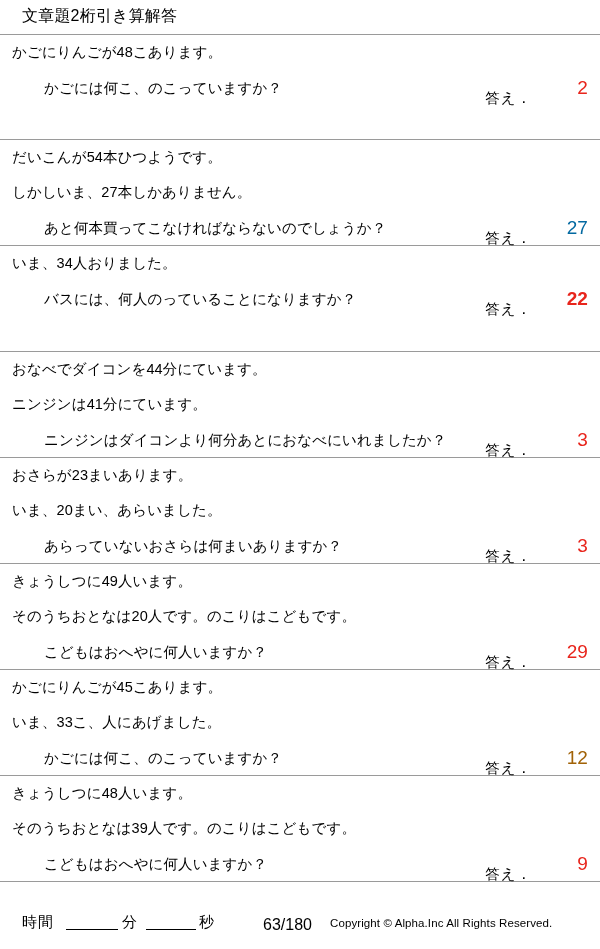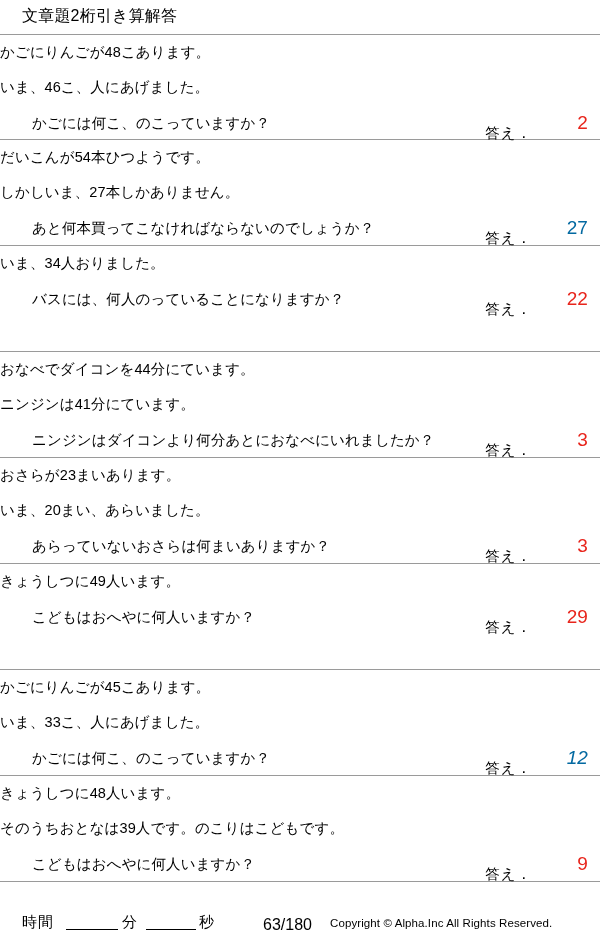--- a/index.html
+++ b/index.html
@@ -42,21 +42,21 @@
     padding: 0 0 0 0;
     height: 106px;
   }
   .problem:first-child {
     border-top: 1px solid #9a9a9a;
   }
   .line {
     font-size: 14.5px;
     line-height: 35px;
     height: 35px;
-    padding-left: 0;
+    padding-left: 12px;
     white-space: nowrap;
     letter-spacing: 0.1px;
   }
   .line3 {
     position: relative;
     height: 36px;
     line-height: 36px;
     margin-left: 32px;
   }
   .answer-label {
@@ -138,21 +138,20 @@
 <body>
 
 <div class="page">
 
   <div class="doc-title">文章題2桁引き算解答</div>
 
   <div class="problems">
 
     <div class="problem">
       <div class="line">かごにりんごが48こあります。</div>
-      <div class="line">いま、46こ、人にあげました。</div>
       <div class="line line3">
         <span>かごには何こ、のこっていますか？</span>
         <span class="answer-label">答え．</span>
         <span class="answer-value" style="color: rgb(232, 37, 28);">2</span>
       </div>
     </div>
 
     <div class="problem">
       <div class="line">だいこんが54本ひつようです。</div>
       <div class="line">しかしいま、27本しかありません。</div>
@@ -161,21 +160,21 @@
         <span class="answer-label">答え．</span>
         <span class="answer-value" style="color: #0369a1;">27</span>
       </div>
     </div>
 
     <div class="problem">
       <div class="line">いま、34人おりました。</div>
       <div class="line line3">
         <span>バスには、何人のっていることになりますか？</span>
         <span class="answer-label">答え．</span>
-        <span class="answer-value" style="color: rgb(232, 37, 28);">22</span>
+        <span class="answer-value" style="color: rgb(232, 37, 28); font-weight: bold;">22</span>
       </div>
     </div>
 
     <div class="problem">
       <div class="line">おなべでダイコンを44分にています。</div>
       <div class="line">ニンジンは41分にています。</div>
       <div class="line line3">
         <span>ニンジンはダイコンより何分あとにおなべにいれましたか？</span>
         <span class="answer-label">答え．</span>
         <span class="answer-value" style="color: rgb(232, 37, 28);">3</span>
@@ -187,34 +186,35 @@
       <div class="line">いま、20まい、あらいました。</div>
       <div class="line line3">
         <span>あらっていないおさらは何まいありますか？</span>
         <span class="answer-label">答え．</span>
         <span class="answer-value" style="color: rgb(232, 37, 28);">3</span>
       </div>
     </div>
 
     <div class="problem">
       <div class="line">きょうしつに49人います。</div>
+      <div class="line">そのうちおとなは20人です。のこりはこどもです。</div>
       <div class="line line3">
         <span>こどもはおへやに何人いますか？</span>
         <span class="answer-label">答え．</span>
         <span class="answer-value" style="color: rgb(232, 37, 28);">29</span>
       </div>
     </div>
 
     <div class="problem">
       <div class="line">かごにりんごが45こあります。</div>
       <div class="line">いま、33こ、人にあげました。</div>
       <div class="line line3">
         <span>かごには何こ、のこっていますか？</span>
         <span class="answer-label">答え．</span>
-        <span class="answer-value" style="color: #0369a1; font-style: italic;">12</span>
+        <span class="answer-value" style="color: #a16207;">12</span>
       </div>
     </div>
 
     <div class="problem">
       <div class="line">きょうしつに48人います。</div>
       <div class="line">そのうちおとなは39人です。のこりはこどもです。</div>
       <div class="line line3">
         <span>こどもはおへやに何人いますか？</span>
         <span class="answer-label">答え．</span>
         <span class="answer-value" style="color: rgb(232, 37, 28);">9</span>

